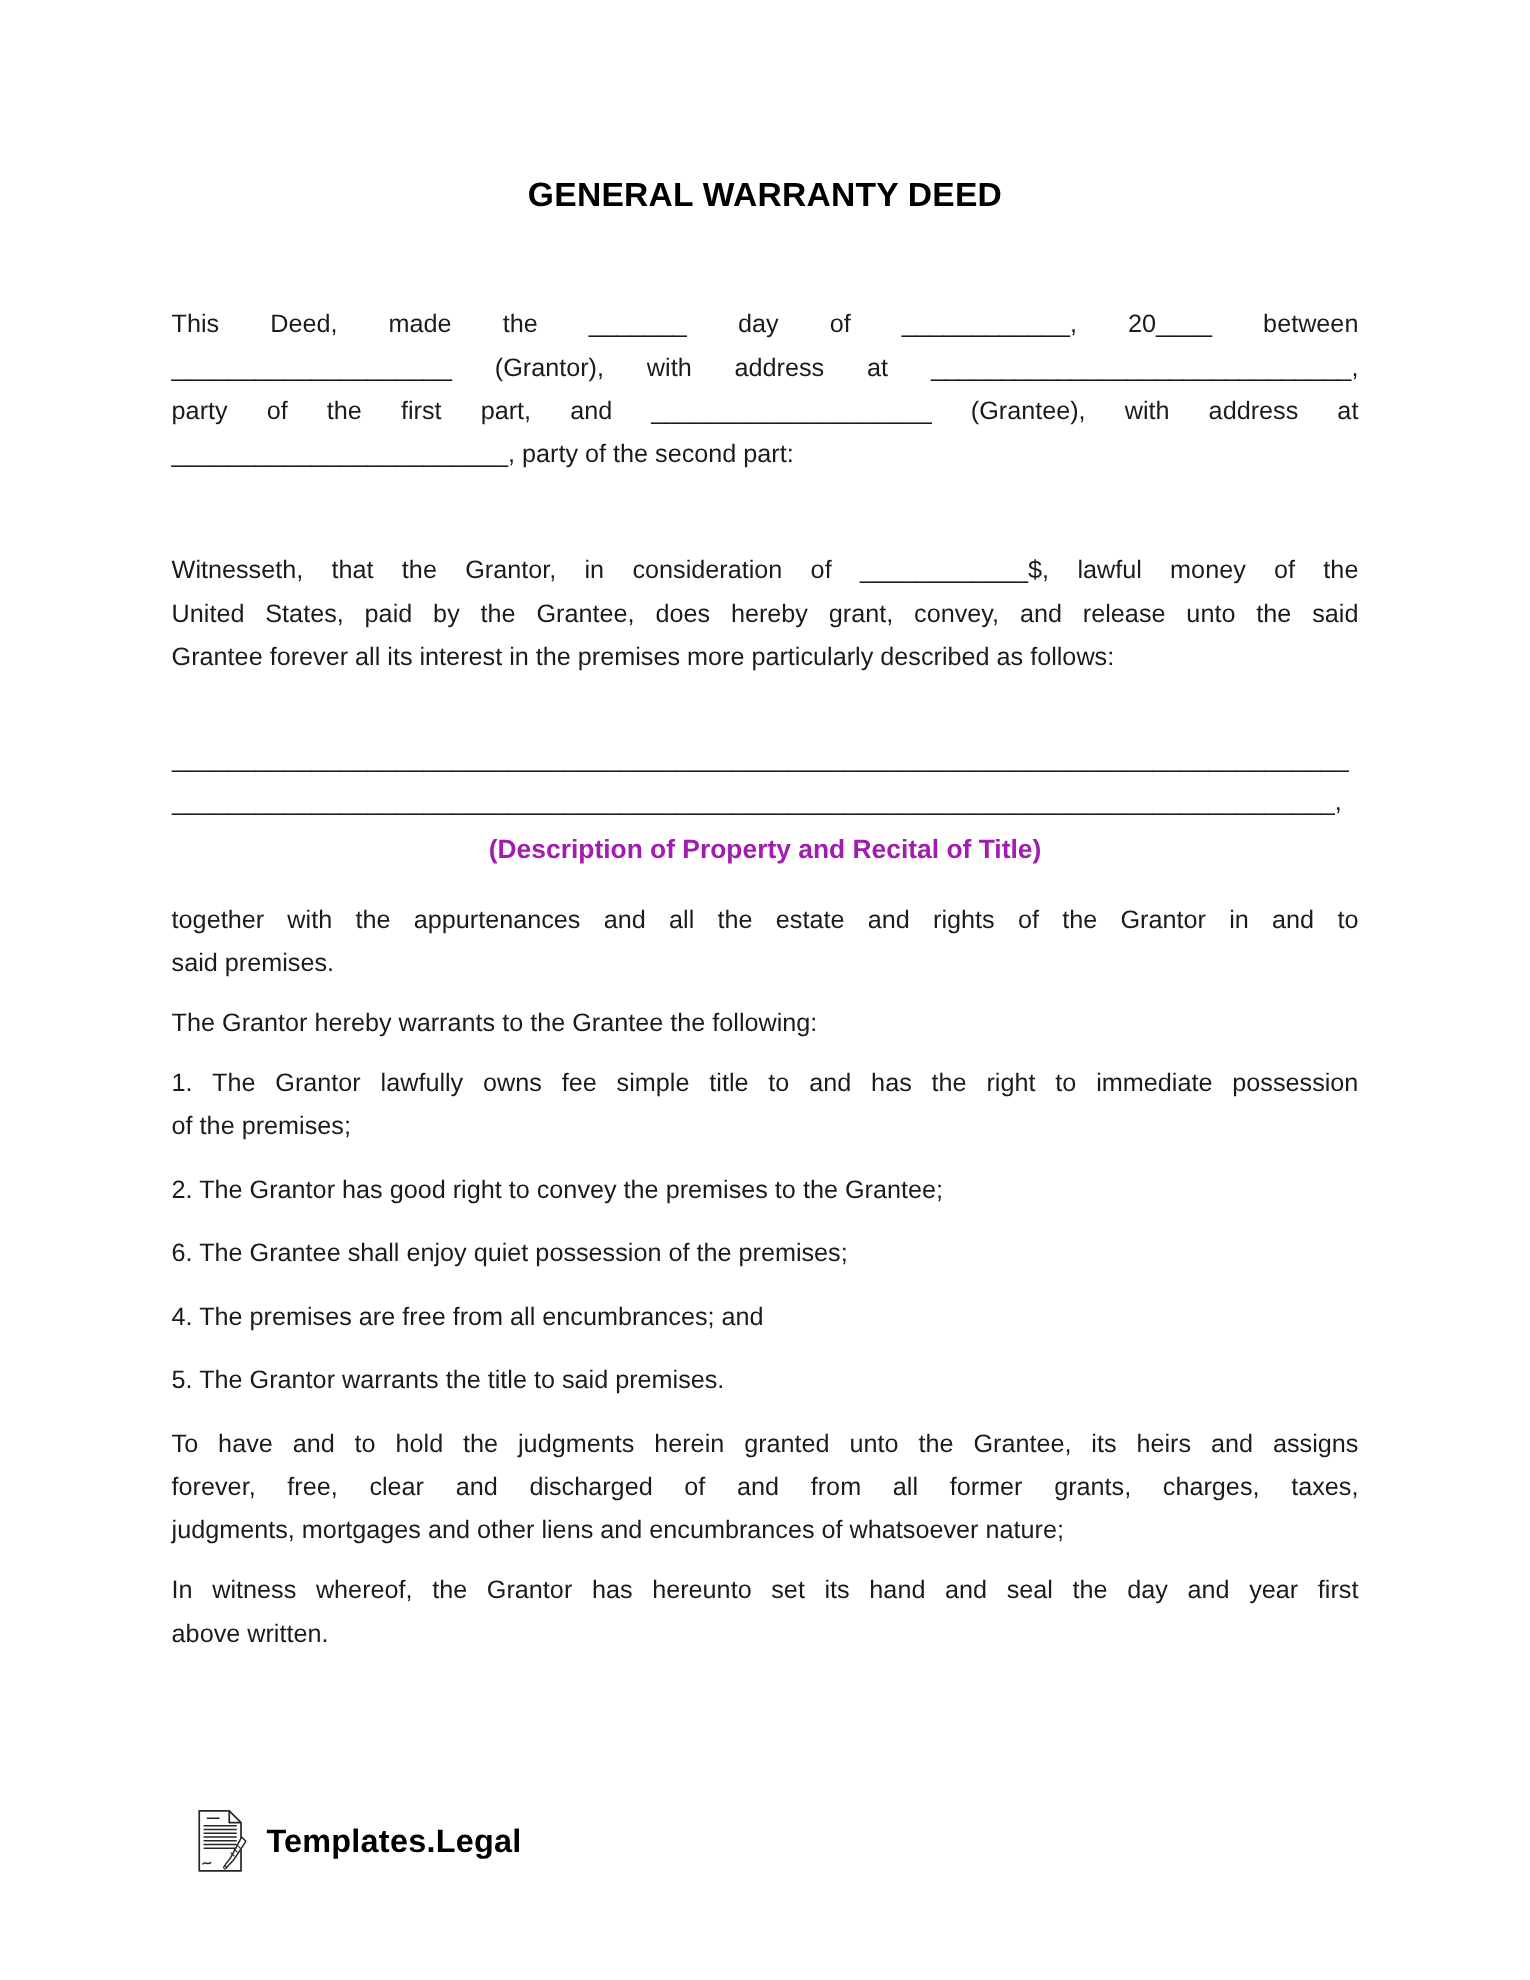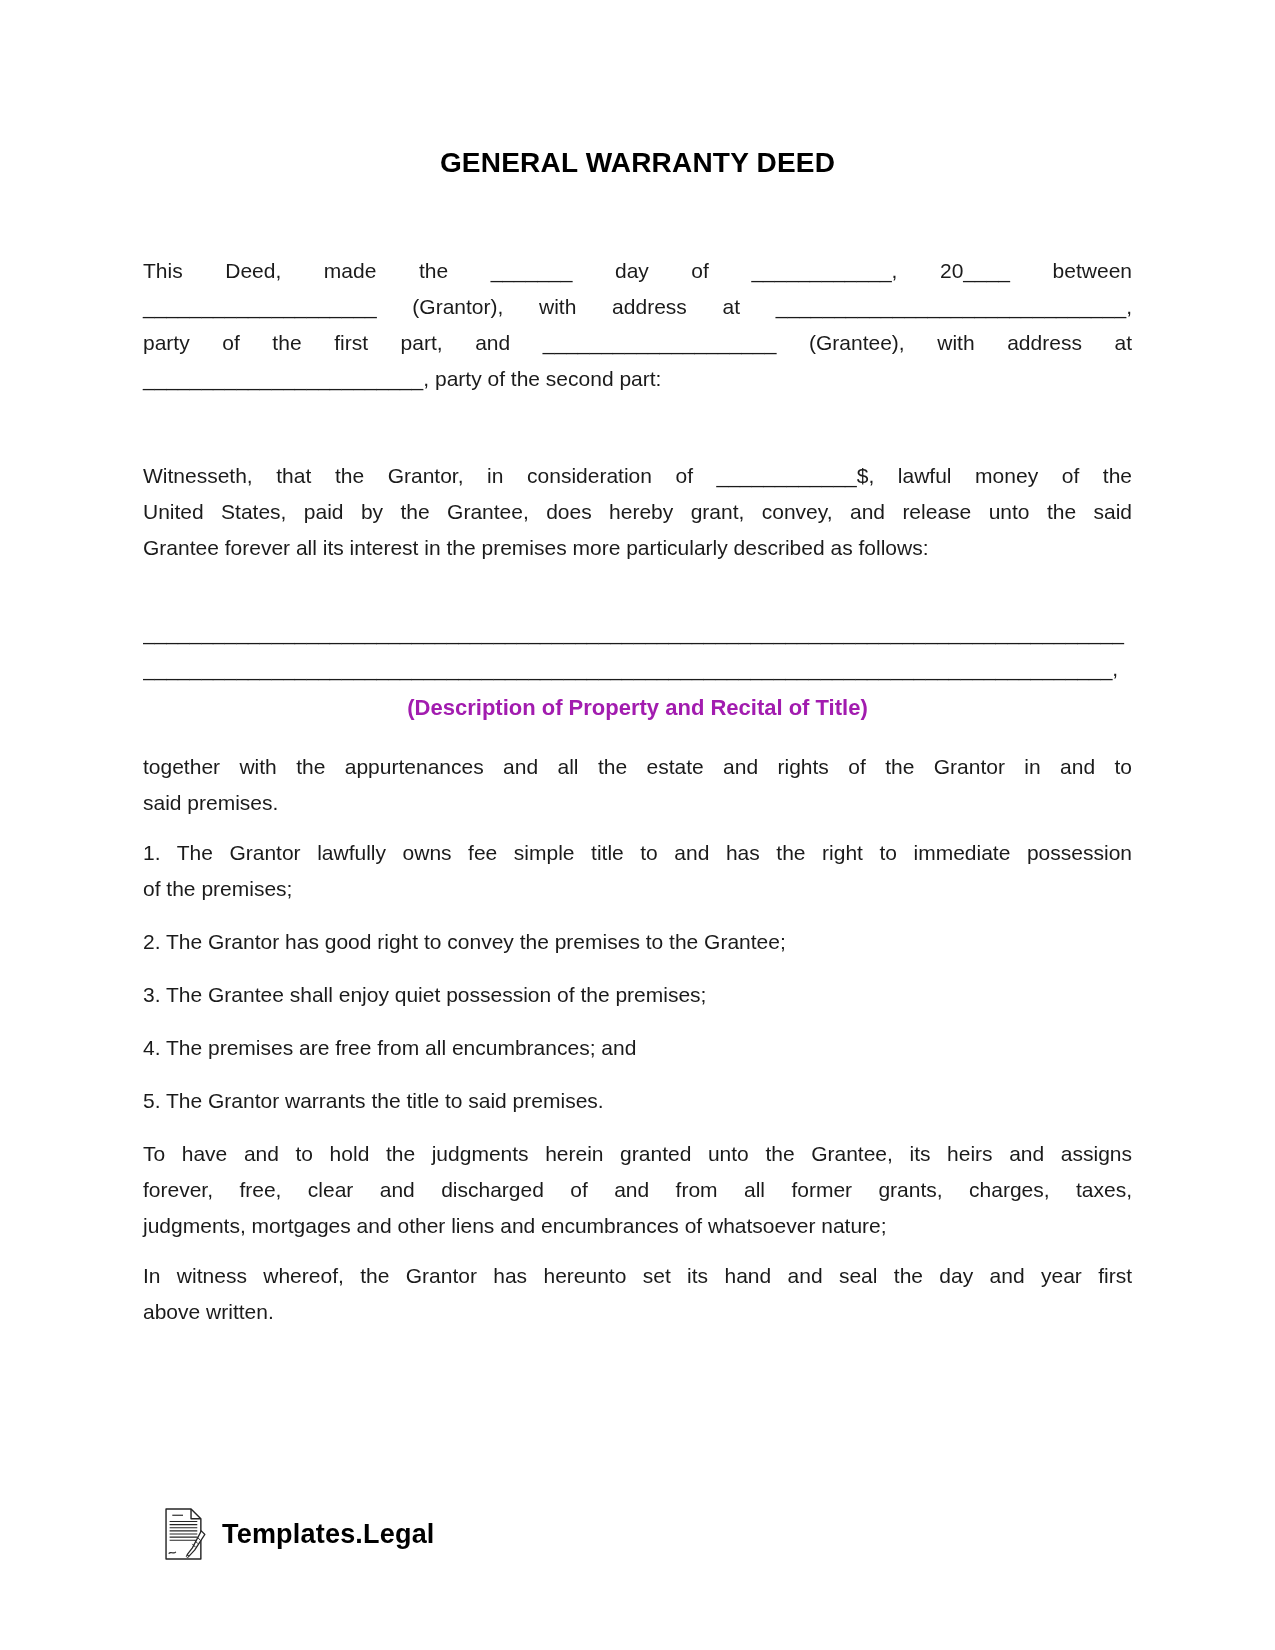--- a/index.html
+++ b/index.html
@@ -94,32 +94,35 @@
       <span class="blankline">___________________________________________________________________________________,</span>
     </p>
 
     <h2 class="desc">(Description of Property and Recital of Title)</h2>
 
     <p class="para pt">
       <span class="line s">together with the appurtenances and all the estate and rights of the Grantor in and to</span>
       <span class="line">said premises.</span>
     </p>
 
+    <p class="para pw">
+      <span class="line">The Grantor hereby warrants to the Grantee the following:</span>
+    </p>
 
     <p class="para item">
       <span class="line s">1. The Grantor lawfully owns fee simple title to and has the right to immediate possession</span>
       <span class="line">of the premises;</span>
     </p>
 
     <p class="para item">
       <span class="line">2. The Grantor has good right to convey the premises to the Grantee;</span>
     </p>
 
     <p class="para item">
-      <span class="line">3. The Grantee shall enjoy quiet possession of the premises;</span>
+      <span class="line">6. The Grantee shall enjoy quiet possession of the premises;</span>
     </p>
 
     <p class="para item">
       <span class="line">4. The premises are free from all encumbrances; and</span>
     </p>
 
     <p class="para item">
       <span class="line">5. The Grantor warrants the title to said premises.</span>
     </p>
 

